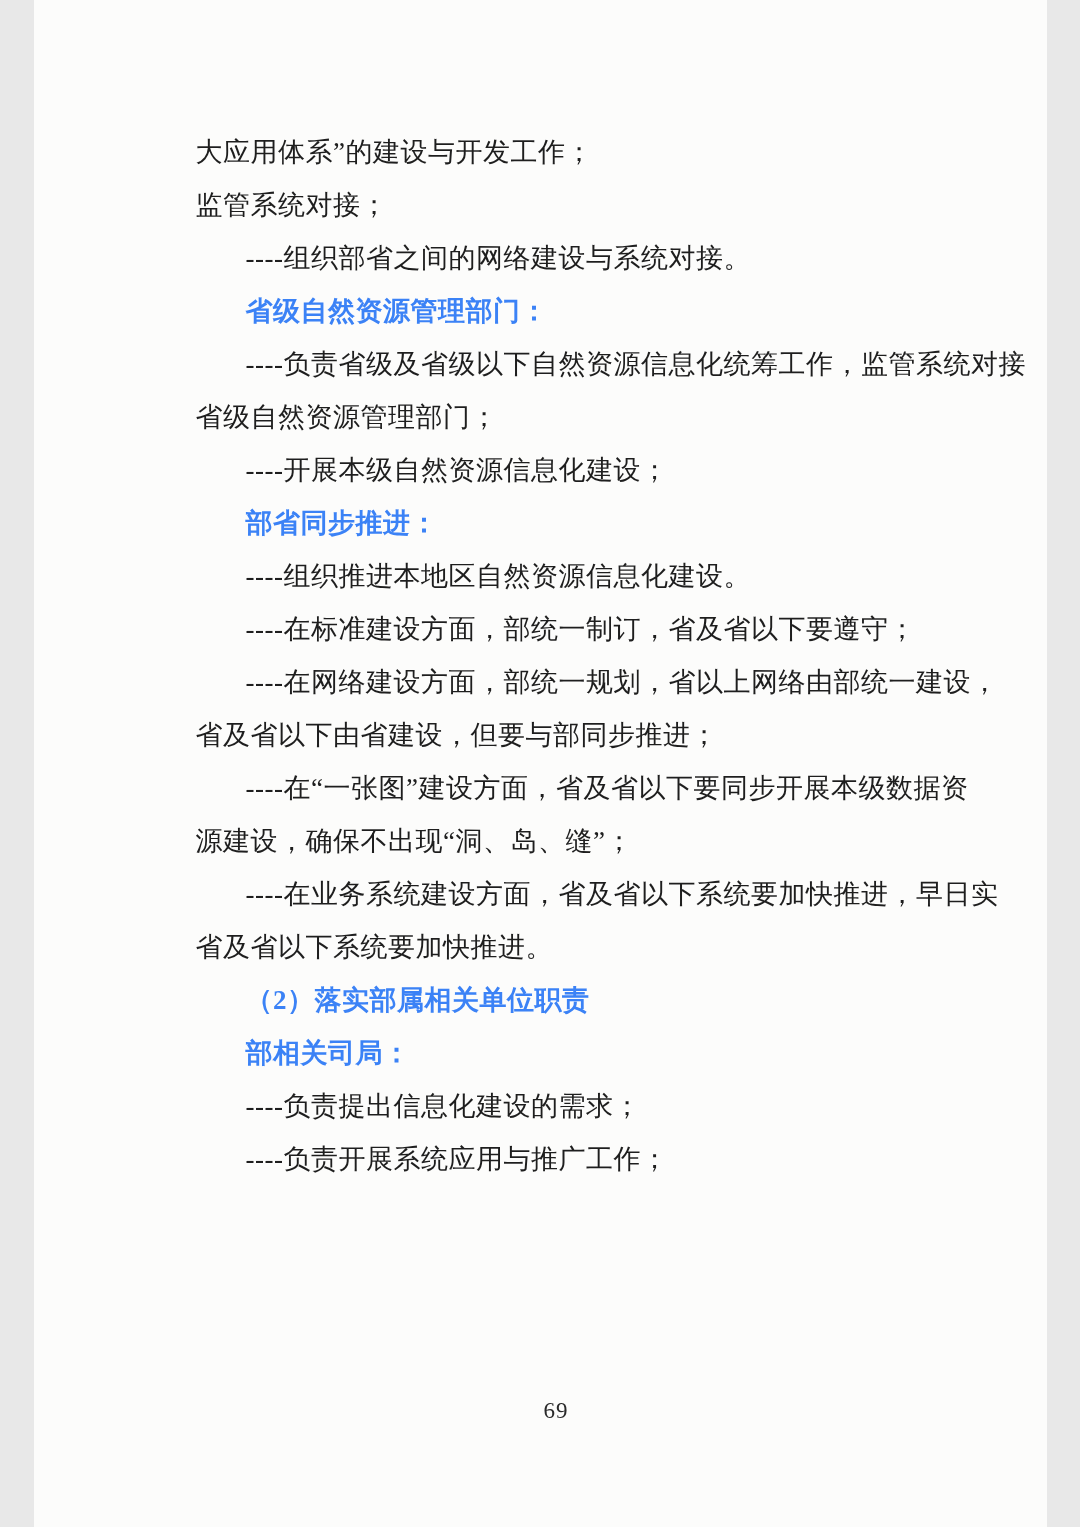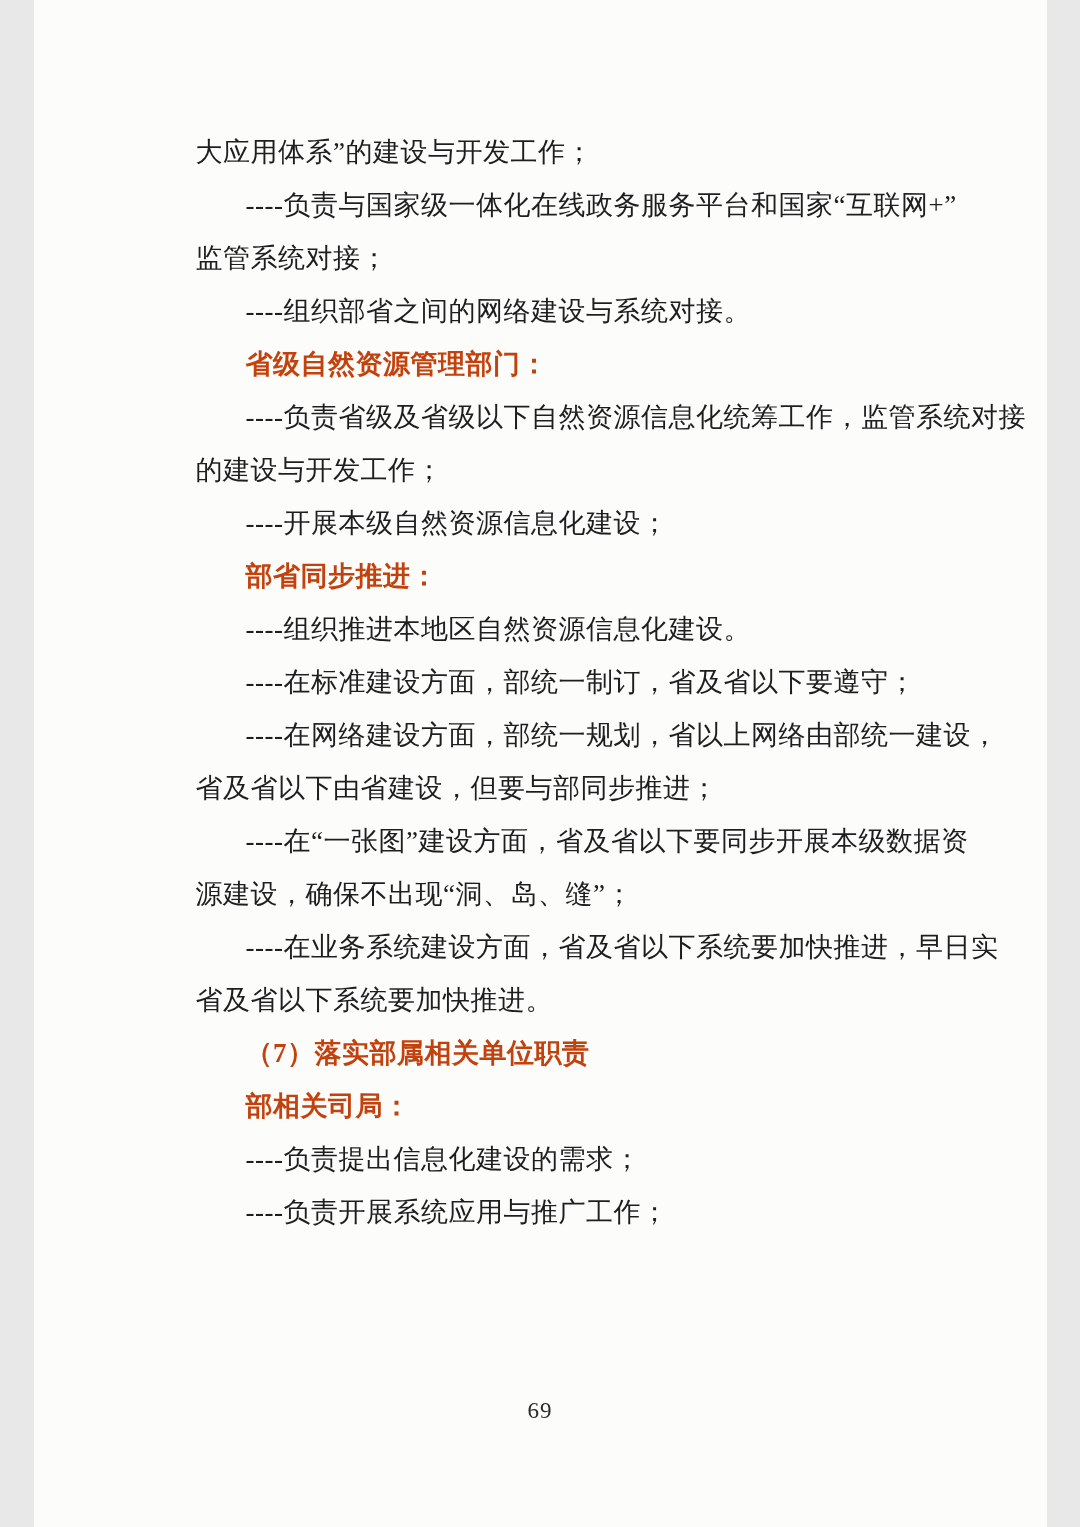--- a/index.html
+++ b/index.html
@@ -21,70 +21,69 @@
   }
   .line {
     margin: 0;
     padding: 0;
     font-size: 27px;
     line-height: 53px;
     letter-spacing: 0.5px;
     white-space: nowrap;
   }
   .indent { padding-left: 50px; }
-  .heading { font-weight: bold; color: #c2410c; }
+  .heading { font-weight: bold; color: #3b82f6; }
   .page-number {
     position: absolute;
     top: 1394px;
-    left: 0;
+    left: 16px;
     width: 100%;
     text-align: center;
     font-size: 23px;
     line-height: 34px;
     letter-spacing: 1px;
     color: #2a2a2a;
   }
 </style>
 </head>
 <body>
 
 <div class="page">
   <div class="content">
 
     <p class="line">大应用体系”的建设与开发工作；</p>
 
-    <p class="line indent">----负责与国家级一体化在线政务服务平台和国家“互联网+”</p>
     <p class="line">监管系统对接；</p>
 
     <p class="line indent">----组织部省之间的网络建设与系统对接。</p>
 
     <p class="line indent heading">省级自然资源管理部门：</p>
 
     <p class="line indent">----负责省级及省级以下自然资源信息化统筹工作，监管系统对接</p>
-    <p class="line">的建设与开发工作；</p>
+    <p class="line">省级自然资源管理部门；</p>
 
 
     <p class="line indent">----开展本级自然资源信息化建设；</p>
 
     <p class="line indent heading">部省同步推进：</p>
 
     <p class="line indent">----组织推进本地区自然资源信息化建设。</p>
 
     <p class="line indent">----在标准建设方面，部统一制订，省及省以下要遵守；</p>
 
     <p class="line indent">----在网络建设方面，部统一规划，省以上网络由部统一建设，</p>
     <p class="line">省及省以下由省建设，但要与部同步推进；</p>
 
     <p class="line indent">----在“一张图”建设方面，省及省以下要同步开展本级数据资</p>
     <p class="line">源建设，确保不出现“洞、岛、缝”；</p>
 
     <p class="line indent">----在业务系统建设方面，省及省以下系统要加快推进，早日实</p>
     <p class="line">省及省以下系统要加快推进。</p>
 
-    <p class="line indent heading">（7）落实部属相关单位职责</p>
+    <p class="line indent heading">（2）落实部属相关单位职责</p>
 
     <p class="line indent heading">部相关司局：</p>
 
     <p class="line indent">----负责提出信息化建设的需求；</p>
 
     <p class="line indent">----负责开展系统应用与推广工作；</p>
 
 
 
   </div>

